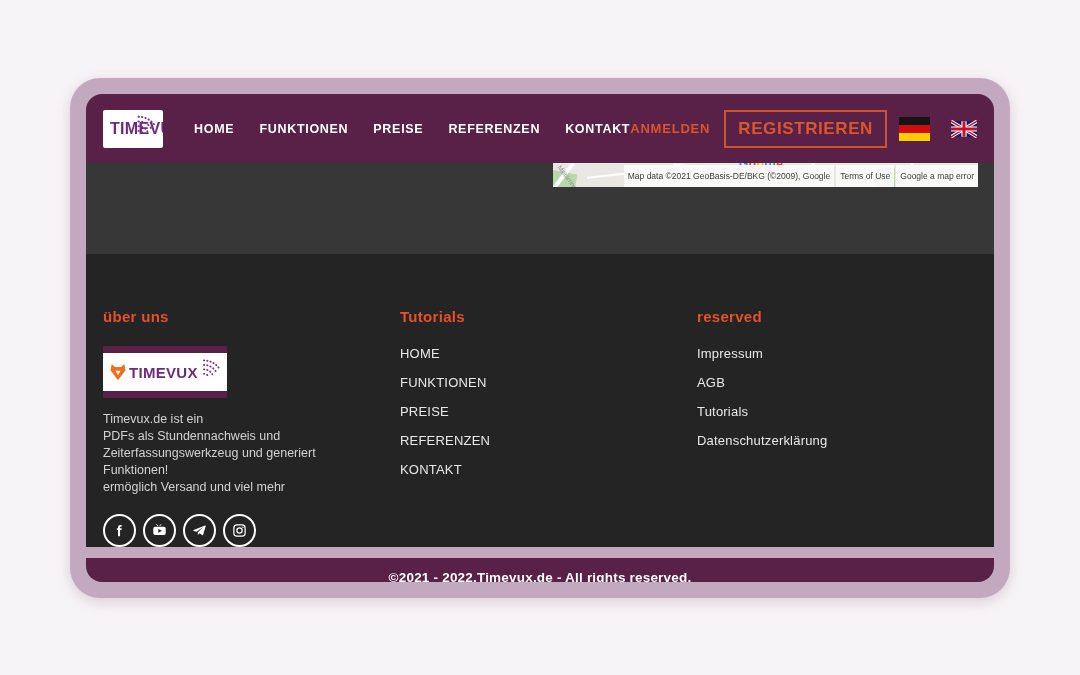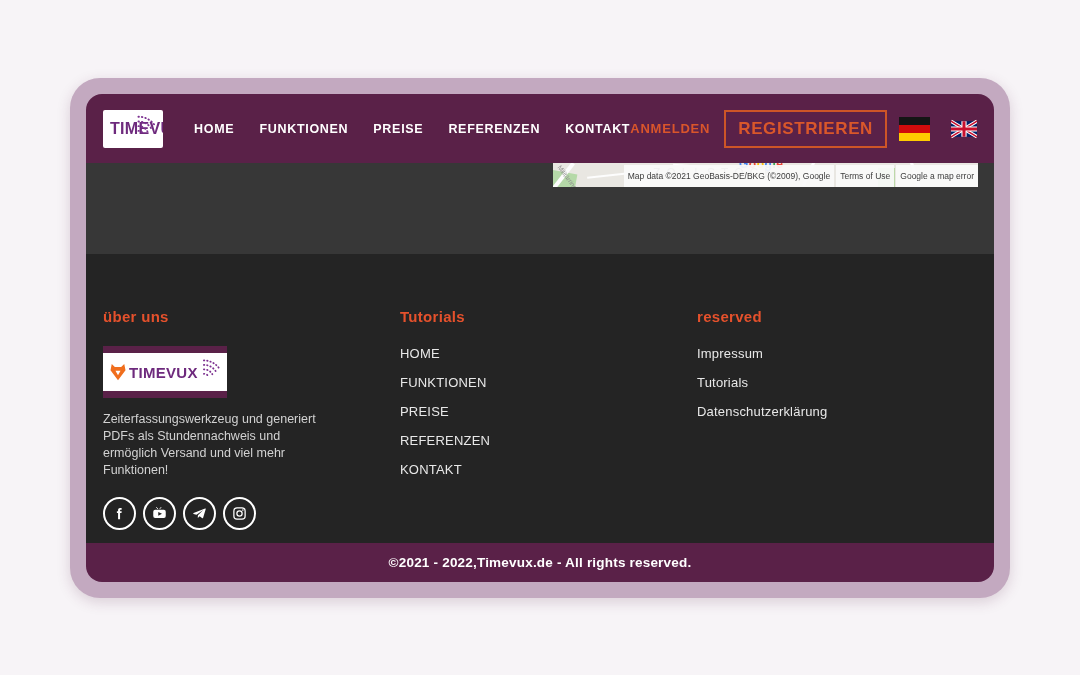--- a/index.html
+++ b/index.html
@@ -79,21 +79,21 @@
   .footer-logo .brand-word { font-size:15px; }
   .desc { margin-top:13px; color:#d2d2d2; font-size:12.5px; line-height:17px; }
   .social-row { margin-top:18px; display:flex; gap:7px; }
   .sc { width:33px; height:33px; border:2px solid #fff; border-radius:50%;
         display:flex; align-items:center; justify-content:center; cursor:pointer; }
   .flink { display:block; color:#e8e8e8; font-size:13px; letter-spacing:0.2px;
            margin-bottom:14px; cursor:pointer; text-decoration:none; }
 
   
   .bottombar { flex:0 0 39px; background:#5a2148; display:flex; align-items:center;
-               justify-content:center; }
+               justify-content:center;margin-top:11px; }
   .copyright { color:#fff; font-size:13.5px; font-weight:700; letter-spacing:0.2px; }
 </style>
 </head>
 <body>
 
 <div class="frame">
   <div class="card">
 
     <div class="navbar">
       <div class="brand-logo">
@@ -175,24 +175,25 @@
           <svg class="brand-arcs" width="32" height="36" viewBox="0 0 36 36">
             <g fill="none" stroke="#7c3190" stroke-width="2" stroke-linecap="round" stroke-dasharray="0.5 3.2">
               <path d="M10 20 A6 6 0 0 1 15.2 23"></path>
               <path d="M10 15 A11 11 0 0 1 19.5 20.5"></path>
               <path d="M10 10 A16 16 0 0 1 23.9 18"></path>
               <path d="M10 5 A21 21 0 0 1 28.2 15.5"></path>
             </g>
           </svg>
         </div>
         <div class="desc">
+          <div>Timevux.de ist ein</div>
+          <div>PDFs als Stundennachweis und</div>
           <div>Zeiterfassungswerkzeug und generiert</div>
-          <div>PDFs als Stundennachweis und</div>
+          <div>Funktionen!</div>
           <div>ermöglich Versand und viel mehr</div>
-          <div>Funktionen!</div>
         </div>
         <div class="social-row">
           <span class="sc">
             <svg width="15" height="15" viewBox="0 0 24 24">
               <path fill="#ffffff" d="M15.5 8.5h-2.6V6.9c0-.7.5-.9.8-.9h1.7V3.2L13 3.2c-2.7 0-3.3 2-3.3 3.3v2H7.8v2.8h1.9V21h3.2v-9.7h2.3z"></path>
             </svg>
           </span>
           <span class="sc">
             <svg width="17" height="15" viewBox="0 0 24 24">
               <rect x="2" y="6" width="20" height="13" rx="3" fill="#ffffff"></rect>
@@ -220,20 +221,21 @@
         <a class="flink">HOME</a>
         <a class="flink">FUNKTIONEN</a>
         <a class="flink">PREISE</a>
         <a class="flink">REFERENZEN</a>
         <a class="flink">KONTAKT</a>
       </div>
 
       <div class="fcol">
         <div class="fheading">reserved</div>
         <a class="flink">Impressum</a>
+        <a class="flink">AGB</a>
         <a class="flink">Tutorials</a>
         <a class="flink">Datenschutzerklärung</a>
       </div>
 
     </div>
 
     <div class="bottombar">
       <span class="copyright">©2021 - 2022,Timevux.de - All rights reserved.</span>
     </div>
 

